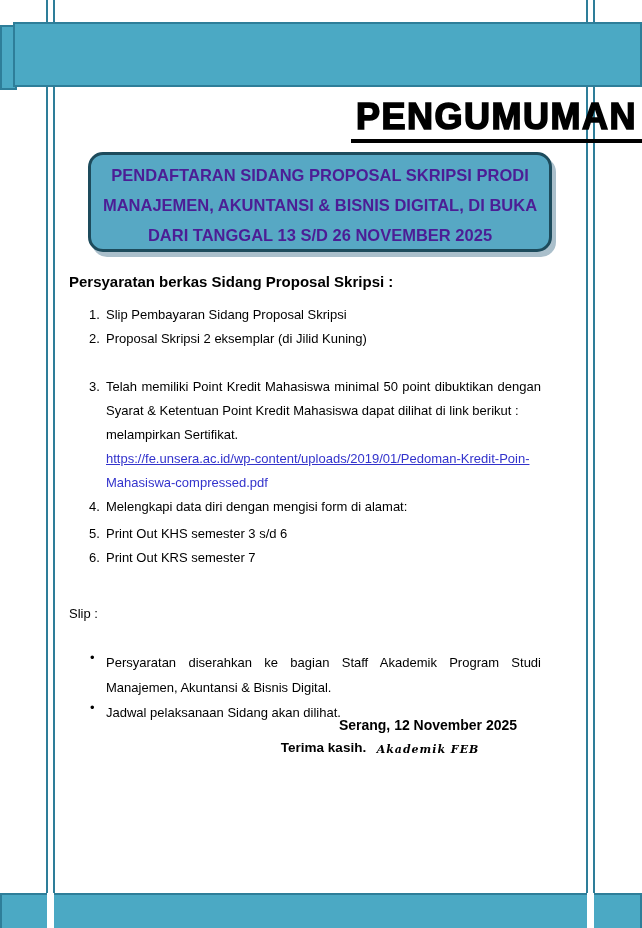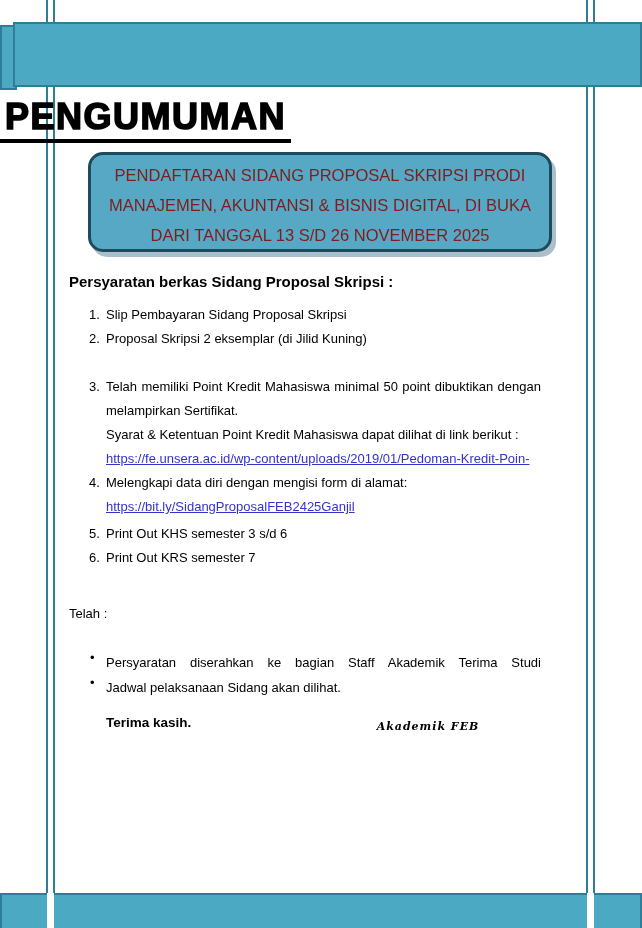--- a/index.html
+++ b/index.html
@@ -45,21 +45,21 @@
     box-sizing:border-box; z-index:1;
   }
   .bottom-gap {
     position:absolute; top:893px; height:35px; width:7px;
     background:#fff; z-index:2;
   }
   .bottom-gap.left  { left:47px; }
   .bottom-gap.right { left:587px; }
 
   
-  .title-wrap { position:absolute; top:97px; left:0; width:642px; text-align:left; z-index:4; }
+  .title-wrap { position:absolute; top:97px; left:0; width:642px; text-align:right; z-index:4; }
   .title {
     display:inline-block;
     font-size:36px; font-weight:700; letter-spacing:1.5px;
     -webkit-text-stroke:1.6px #000;
     border-bottom:4px solid #000;
     padding:0 5px 2px 5px;
     line-height:40px;
   }
 
   
@@ -68,42 +68,42 @@
     background:var(--box_fill,#57A8C4);
     border:3px solid var(--box_border,#1D4B5C);
     border-radius:15px;
     box-sizing:border-box;
     box-shadow:4px 5px 0 0 var(--box_shadow,#aabfcb);
     z-index:4;
     text-align:center;
     padding-top:5px;
   }
   .announce-line {
-    font-size:16.5px; font-weight:400; color:#7f1d1d;
+    font-size:16.5px; font-weight:700; color:#4c1d95;
     line-height:30px; white-space:nowrap;
   }
 
   
   .content { position:absolute; top:272px; left:69px; width:472px; z-index:4; }
   .req-heading { font-size:15px; font-weight:700; line-height:20px; margin-bottom:11px; }
 
   .li { position:relative; padding-left:37px; }
   .li .marker { position:absolute; left:20px; top:0; width:17px; }
   .line { line-height:24px; font-size:13px; white-space:nowrap; }
   .jl   { white-space:normal; text-align:justify; text-align-last:justify;margin-top:24px; }
   .link { color:var(--link,#3333CC); text-decoration:underline; cursor:pointer;text-align:center; }
   .link.nounder { text-decoration:none; }
   .li.gap-after { margin-bottom:3px; }
 
   .note-block { margin-top:31px; }
   .note-label { font-size:13px; line-height:25px; }
   .bullet-li { position:relative; padding-left:37px; }
   .bullet-li .bullet { position:absolute; left:21px; top:0; font-size:13px; }
   .bullet-li .line { line-height:25px; }
-  .closing { margin-top:13px; padding-left:37px; font-size:13.5px; font-weight:700; line-height:20px; }
+  .closing { margin-top:13px; padding-left:37px; font-size:13.5px; font-weight:700; line-height:20px;text-align:center; }
 
   
   .signature { position:absolute; top:714px; left:337px; width:182px; text-align:center; z-index:4; }
   .sig-date { font-size:14px; font-weight:700; line-height:23px; white-space:nowrap; }
   .sig-name {
     font-family:"DejaVu Serif","Liberation Serif",serif;
     font-style:italic; font-weight:700;
     font-size:11px; line-height:25px; letter-spacing:1px;
     white-space:nowrap;
   }
@@ -141,55 +141,57 @@
     </div>
 
     <div class="li">
       <span class="marker line">2.</span>
       <div class="line">Proposal Skripsi 2 eksemplar (di Jilid Kuning)</div>
     </div>
 
     <div class="li">
       <span class="marker line">3.</span>
       <div class="line jl">Telah memiliki Point Kredit Mahasiswa minimal 50 point dibuktikan dengan</div>
+      <div class="line">Syarat &amp; Ketentuan Point Kredit Mahasiswa dapat dilihat di link berikut :</div>
       <div class="line">melampirkan Sertifikat.</div>
-      <div class="line">Syarat &amp; Ketentuan Point Kredit Mahasiswa dapat dilihat di link berikut :</div>
       <div class="line"><a class="link">https://fe.unsera.ac.id/wp-content/uploads/2019/01/Pedoman-Kredit-Poin-</a></div>
+      <div class="line"><a class="link nounder">Mahasiswa-compressed.pdf</a></div>
     </div>
 
     <div class="li gap-after">
       <span class="marker line">4.</span>
       <div class="line">Melengkapi data diri dengan mengisi form di alamat:</div>
-      <div class="line"><a class="link">https://bit.ly/SidangProposalFEB2425Ganjil</a></div>
     </div>
 
     <div class="li">
       <span class="marker line">5.</span>
       <div class="line">Print Out KHS semester 3 s/d 6</div>
     </div>
 
     <div class="li">
       <span class="marker line">6.</span>
       <div class="line">Print Out KRS semester 7</div>
     </div>
 
     <div class="note-block">
-      <div class="note-label">Telah :</div>
+      <div class="note-label">Slip :</div>
 
       <div class="bullet-li">
         <span class="bullet">•</span>
-        <div class="line jl">Persyaratan diserahkan ke bagian Staff Akademik Terima Studi</div>
+        <div class="line jl">Persyaratan diserahkan ke bagian Staff Akademik Program Studi</div>
+        <div class="line">Manajemen, Akuntansi &amp; Bisnis Digital.</div>
       </div>
 
       <div class="bullet-li">
         <span class="bullet">•</span>
         <div class="line">Jadwal pelaksanaan Sidang akan dilihat.</div>
       </div>
 
       <div class="closing">Terima kasih.</div>
     </div>
   </div>
 
   <div class="signature">
+    <div class="sig-date">Serang, 12 November 2025</div>
     <div class="sig-name">Akademik FEB</div>
   </div>
 
 </div>
 
 </body></html>

